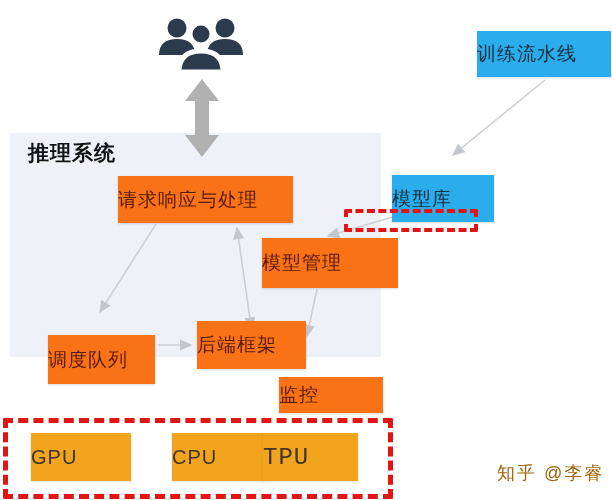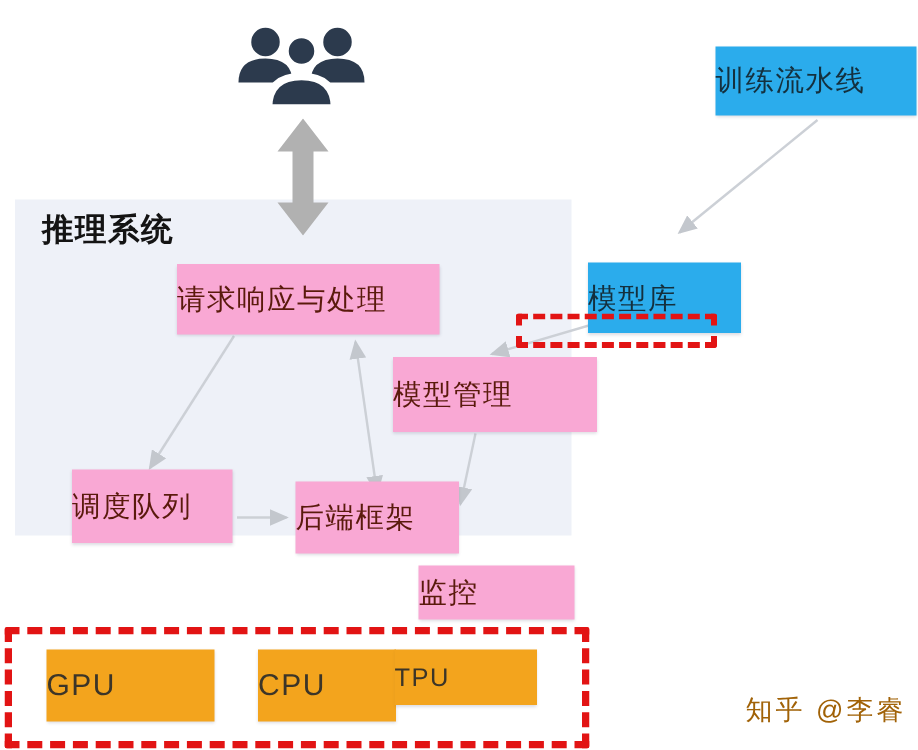--- a/index.html
+++ b/index.html
@@ -14,33 +14,33 @@
   }
   #panel-title{
     position:absolute;left:18px;top:6px;
     font-size:21px;font-weight:600;color:#141414;letter-spacing:1px;
   }
   .node{
     position:absolute;display:flex;align-items:center;
     z-index:2;font-size:19px;letter-spacing:1px;
     box-shadow:0 1px 2px rgba(60,60,90,0.18);
   }
-  .orange{background:#f9a8d4;color:#5A1A0C;}
+  .orange{background:#f97316;color:#5A1A0C;}
   .blue{background:#2BACEC;color:#14303E;}
   .amber{background:#F3A41D;color:#3C3528;font-weight:500;}
   #node-request{left:118px;top:176px;width:175px;height:47px;}
   #node-model-mgmt{left:262px;top:238px;width:136px;height:50px;}
-  #node-sched{left:48px;top:313px;width:107px;height:49px;}
+  #node-sched{left:48px;top:335px;width:107px;height:49px;}
   #node-backend{left:197px;top:321px;width:109px;height:48px;}
   #node-monitor{left:279px;top:377px;width:104px;height:36px;}
   #node-train{left:477px;top:31px;width:134px;height:46px;}
   #node-repo{left:392px;top:175px;width:102px;height:47px;}
-  #node-gpu{left:31px;top:433px;width:112px;height:48px;font-size:20px;}
+  #node-gpu{left:31px;top:433px;width:100px;height:48px;font-size:20px;}
   #node-cpu{left:172px;top:433px;width:92px;height:48px;font-size:20px;}
-  #node-tpu{left:263px;top:433px;width:95px;height:37px;font-size:17px;}
+  #node-tpu{left:263px;top:433px;width:95px;height:48px;font-size:24px;font-family:Liberation Mono, monospace;}
   .dashed{
     position:absolute;border:4px dashed #E21414;background:transparent;
     box-sizing:border-box;z-index:3;border-radius:2px;
   }
   #dashed-highlight{left:344px;top:209px;width:134px;height:23px;}
   #dashed-hardware{left:3px;top:418px;width:390px;height:81px;border-width:5px;}
   #users-icon{position:absolute;left:156px;top:17px;z-index:2;}
   #big-arrow{position:absolute;left:183px;top:79px;z-index:1;}
   #connectors{position:absolute;left:0;top:0;z-index:1;pointer-events:none;}
   #watermark{

